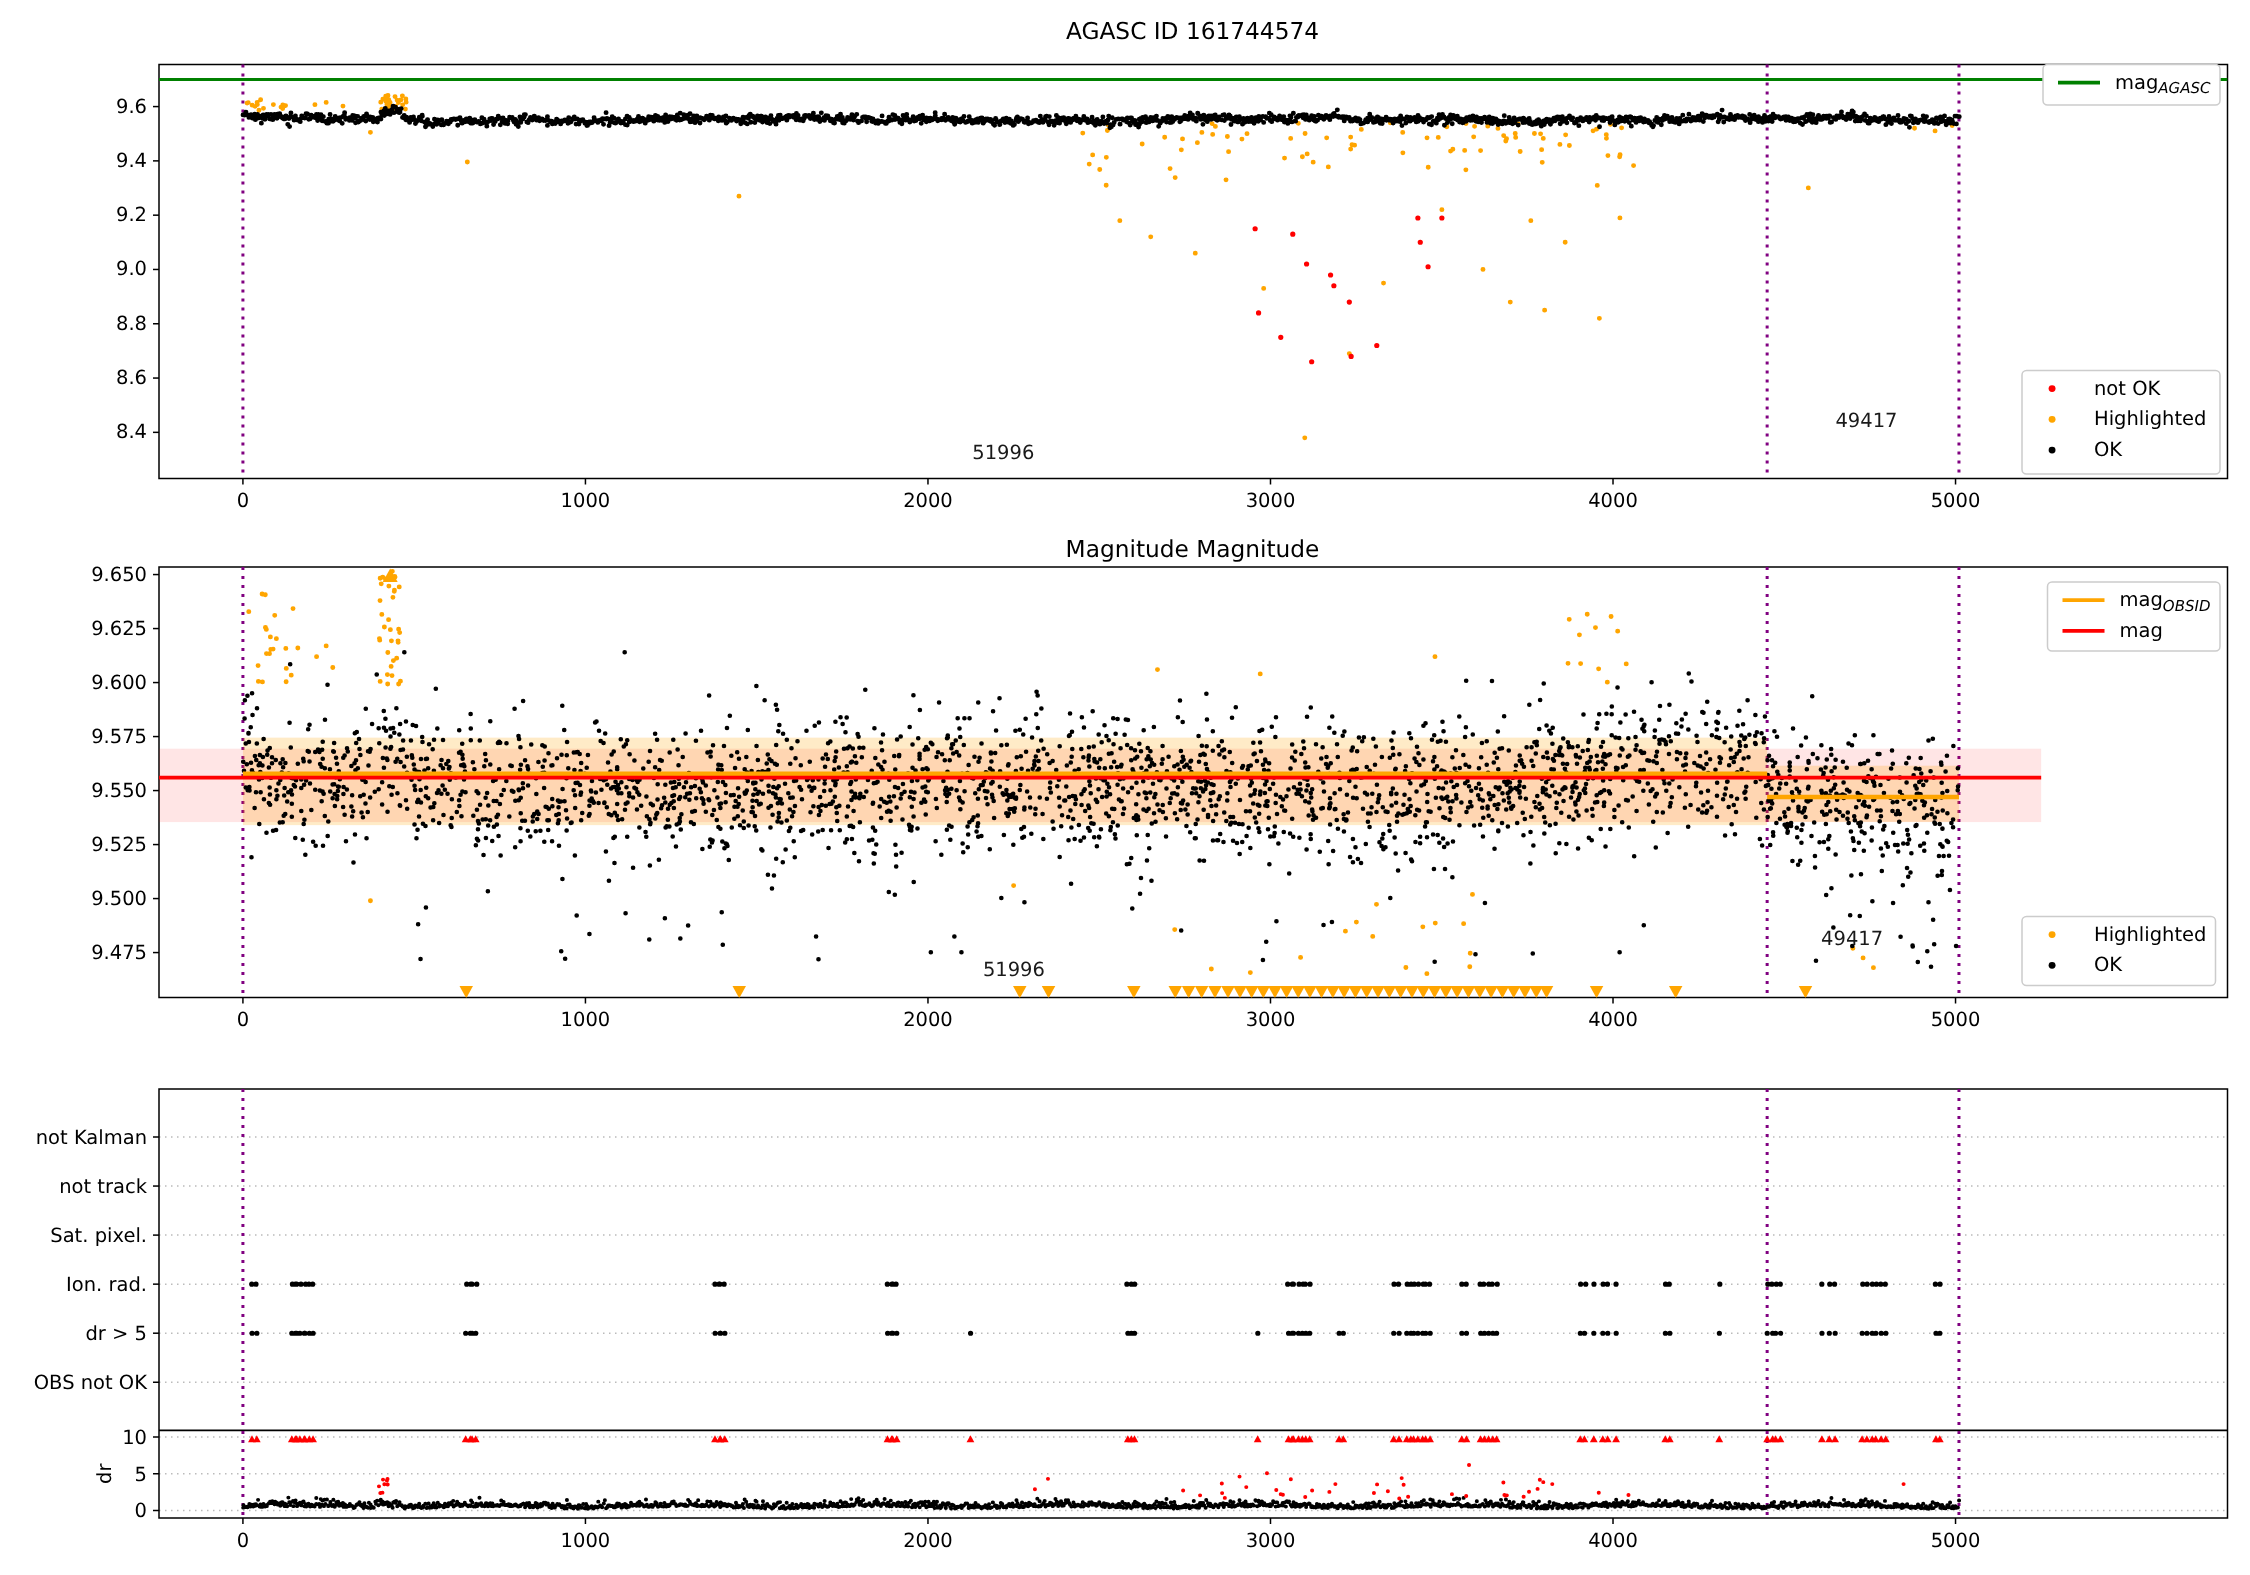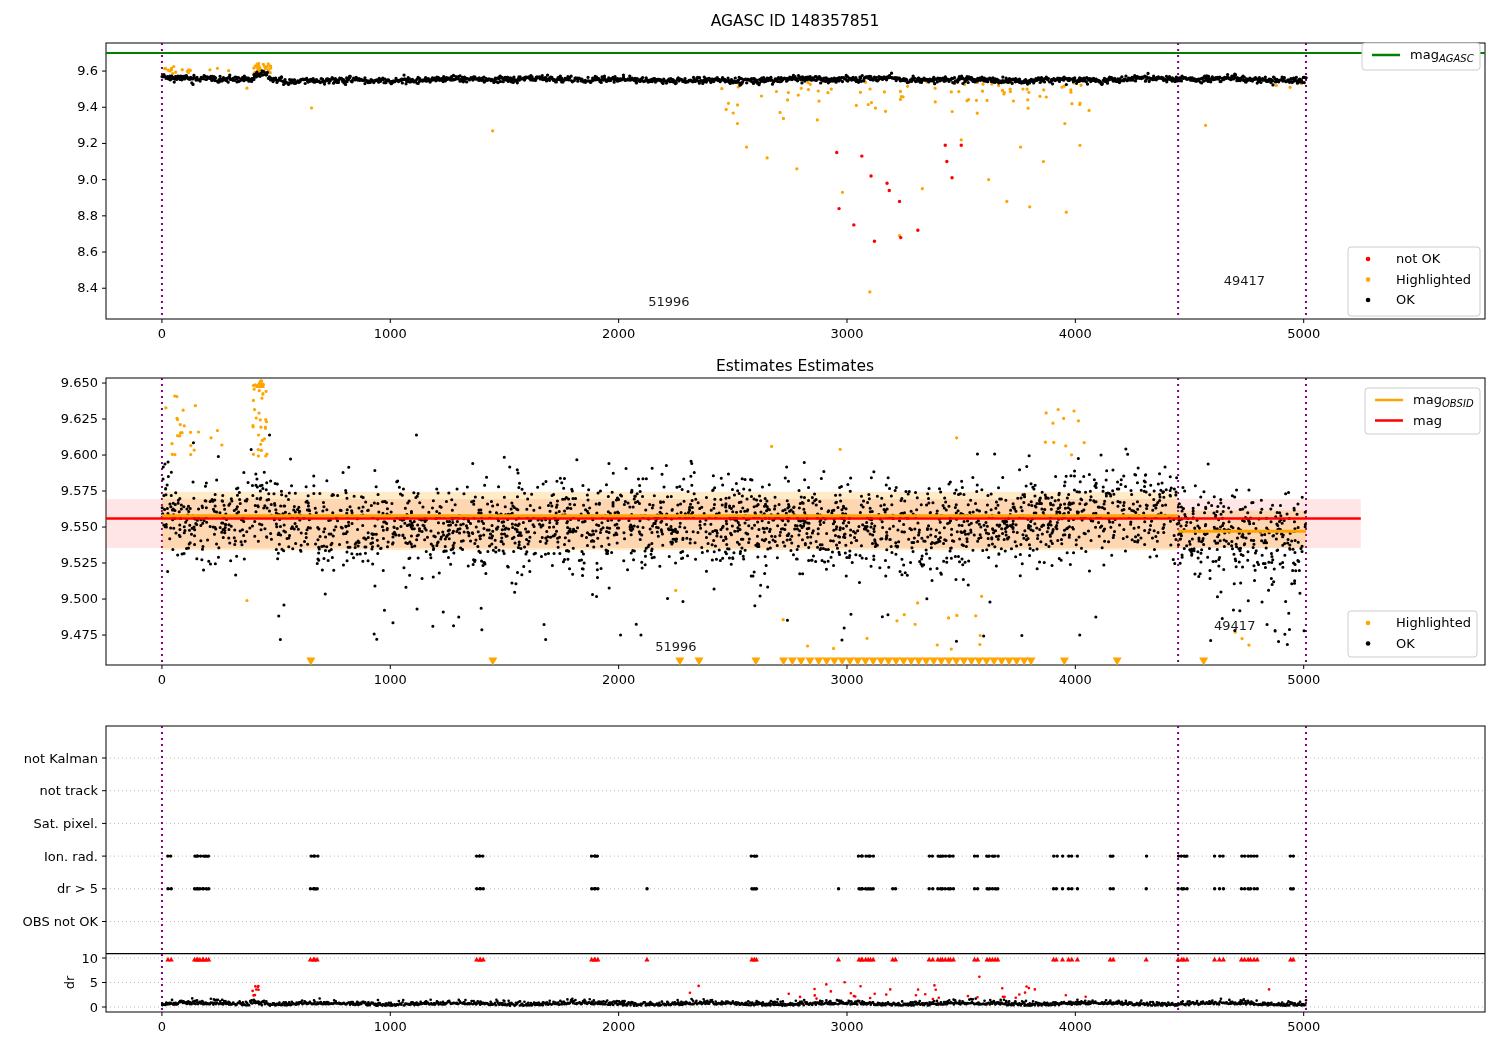--- a/index.html
+++ b/index.html
@@ -7,22 +7,22 @@
           font-family:"DejaVu Sans","Liberation Sans",sans-serif;}
   .plot-title{position:absolute;transform:translateX(-50%);font-size:15.5px;color:#000;white-space:nowrap;}
   #title-top{left:795px;top:12px;}
   #title-mid{left:795px;top:357px;}
   svg text{font-family:"DejaVu Sans","Liberation Sans",sans-serif;}
 </style>
 </head>
 <body>
 
 <div class="figure">
-  <div class="plot-title" id="title-top">AGASC ID 148357851</div>
-  <div class="plot-title" id="title-mid">Estimates Estimates</div>
+  <div class="plot-title" id="title-top">AGASC ID 161744574</div>
+  <div class="plot-title" id="title-mid">Magnitude Magnitude</div>
   <svg id="chart" width="1500" height="1050" viewBox="0 0 1500 1050">
       <line x1="102" y1="71.05245901639364" x2="106" y2="71.05245901639364" stroke="#000000" stroke-width="1"></line>
       <text x="98" y="75.05245901639364" fill="#000" font-size="13" text-anchor="end">9.6</text>
       <line x1="102" y1="107.24918032786891" x2="106" y2="107.24918032786891" stroke="#000000" stroke-width="1"></line>
       <text x="98" y="111.24918032786891" fill="#000" font-size="13" text-anchor="end">9.4</text>
       <line x1="102" y1="143.44590163934453" x2="106" y2="143.44590163934453" stroke="#000000" stroke-width="1"></line>
       <text x="98" y="147.44590163934453" fill="#000" font-size="13" text-anchor="end">9.2</text>
       <line x1="102" y1="179.64262295081977" x2="106" y2="179.64262295081977" stroke="#000000" stroke-width="1"></line>
       <text x="98" y="183.64262295081977" fill="#000" font-size="13" text-anchor="end">9.0</text>
       <line x1="102" y1="215.83934426229504" x2="106" y2="215.83934426229504" stroke="#000000" stroke-width="1"></line>

